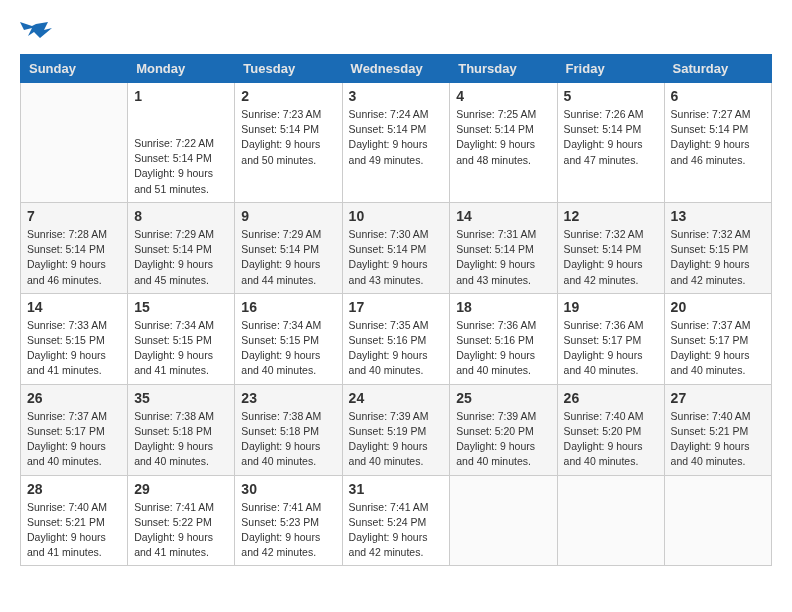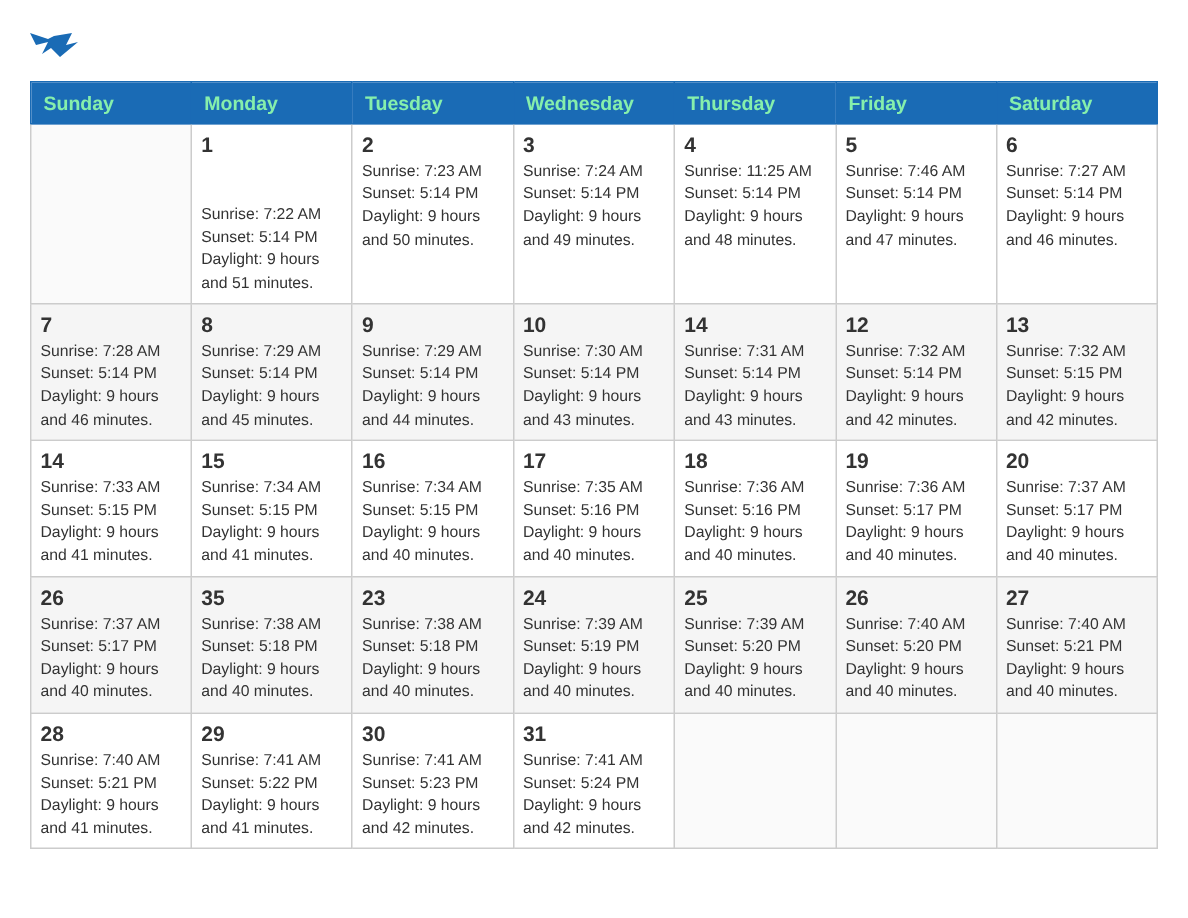--- a/index.html
+++ b/index.html
@@ -32,21 +32,21 @@
       font-size: 16px;
       color: #555;
     }
     table {
       width: 100%;
       border-collapse: collapse;
       font-size: 11px;
     }
     thead tr th {
       background-color: #1a6bb5;
-      color: #86efac;
+      color: #e5e5e5;
       text-align: left;
       padding: 6px 8px;
       font-size: 13px;
       font-weight: bold;
       border: 1px solid #1a6bb5;
     }
     tbody tr td {
       border: 1px solid #ccc;
       vertical-align: top;
       padding: 5px 6px;
@@ -123,28 +123,28 @@
         </td>
         <td>
           <div class="day-num">3</div>
           <div class="cell-info" style="white-space: pre-line;">Sunrise: 7:24 AM
 Sunset: 5:14 PM
 Daylight: 9 hours
 and 49 minutes.</div>
         </td>
         <td>
           <div class="day-num">4</div>
-          <div class="cell-info" style="white-space: pre-line;">Sunrise: 11:25 AM
+          <div class="cell-info" style="white-space: pre-line;">Sunrise: 7:25 AM
 Sunset: 5:14 PM
 Daylight: 9 hours
 and 48 minutes.</div>
         </td>
         <td>
           <div class="day-num">5</div>
-          <div class="cell-info" style="white-space: pre-line;">Sunrise: 7:46 AM
+          <div class="cell-info" style="white-space: pre-line;">Sunrise: 7:26 AM
 Sunset: 5:14 PM
 Daylight: 9 hours
 and 47 minutes.</div>
         </td>
         <td>
           <div class="day-num">6</div>
           <div class="cell-info" style="white-space: pre-line;">Sunrise: 7:27 AM
 Sunset: 5:14 PM
 Daylight: 9 hours
 and 46 minutes.</div>

